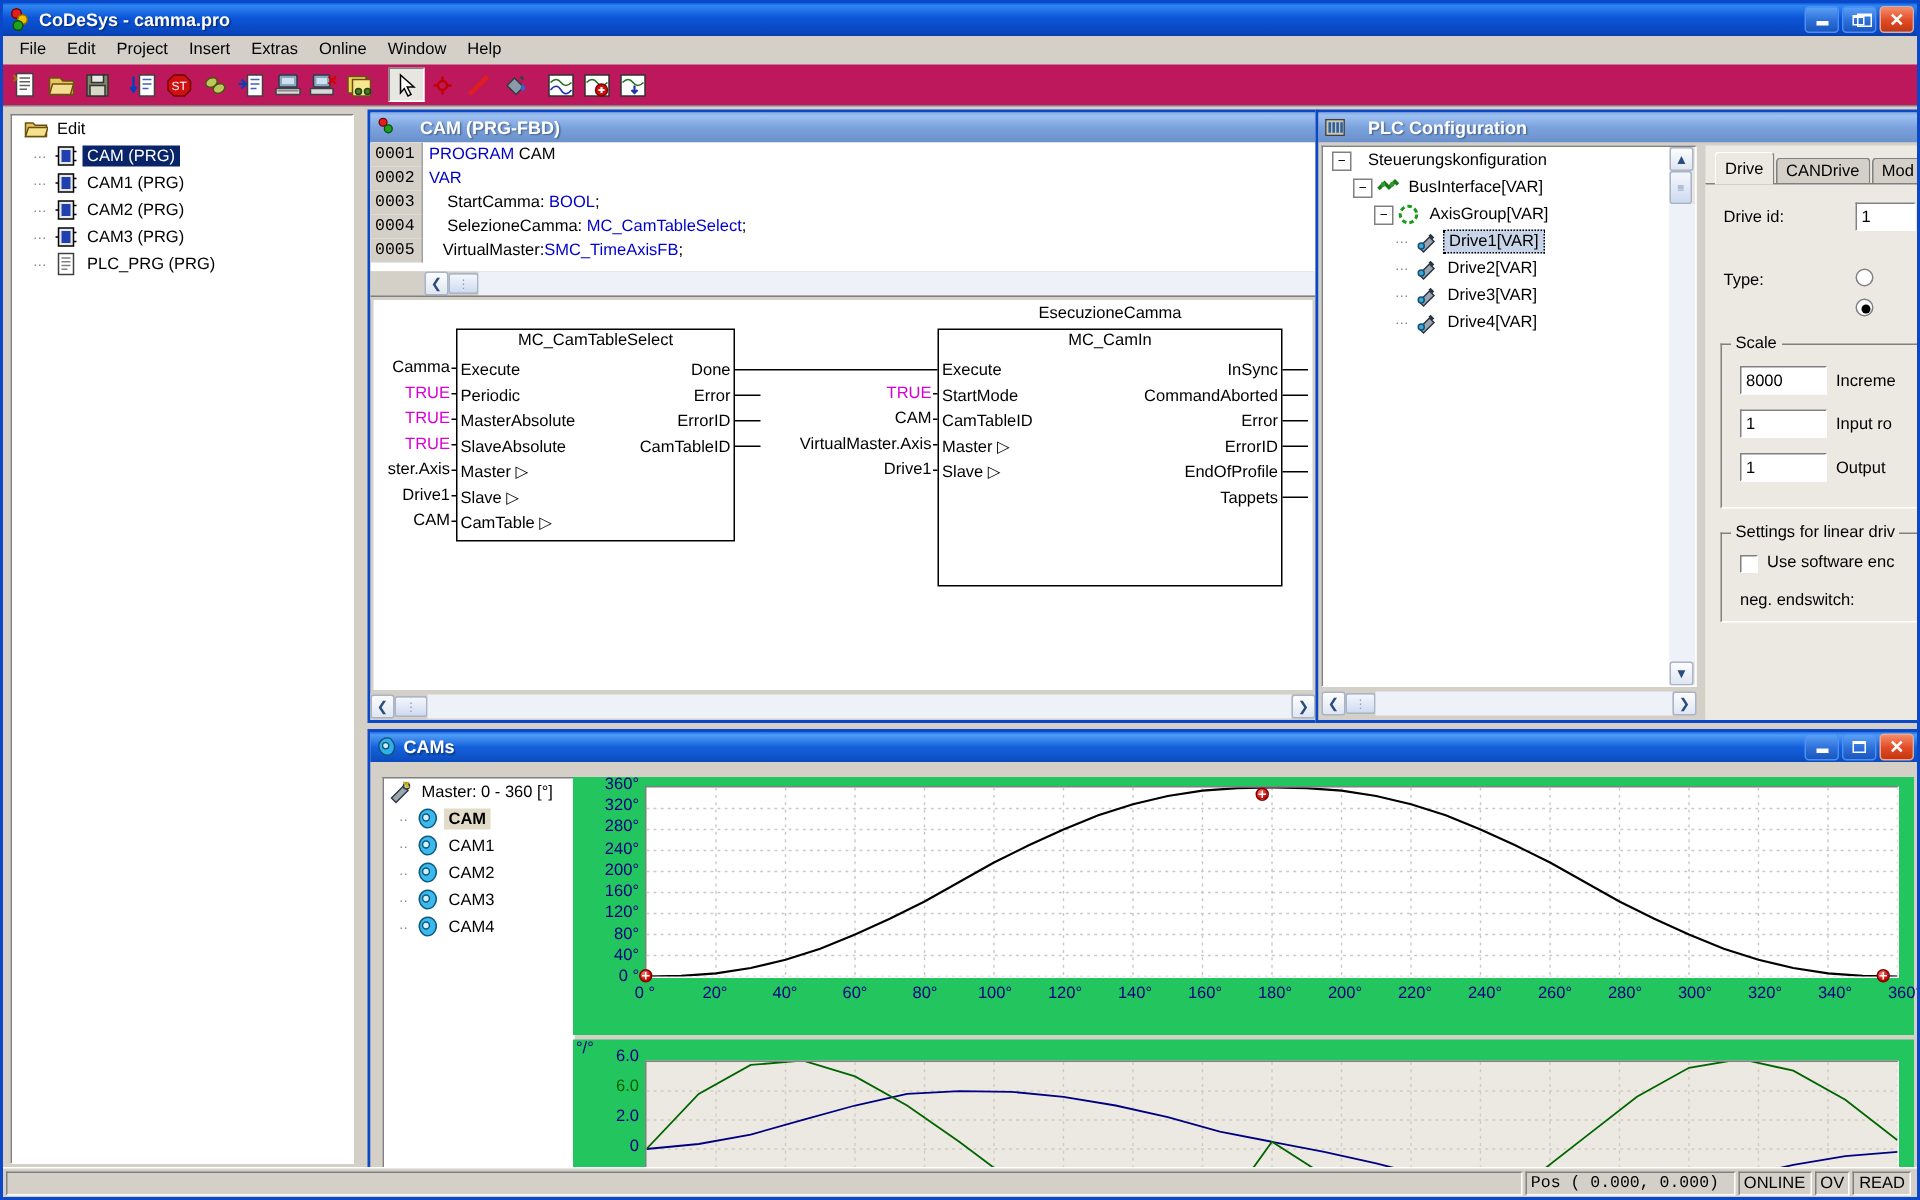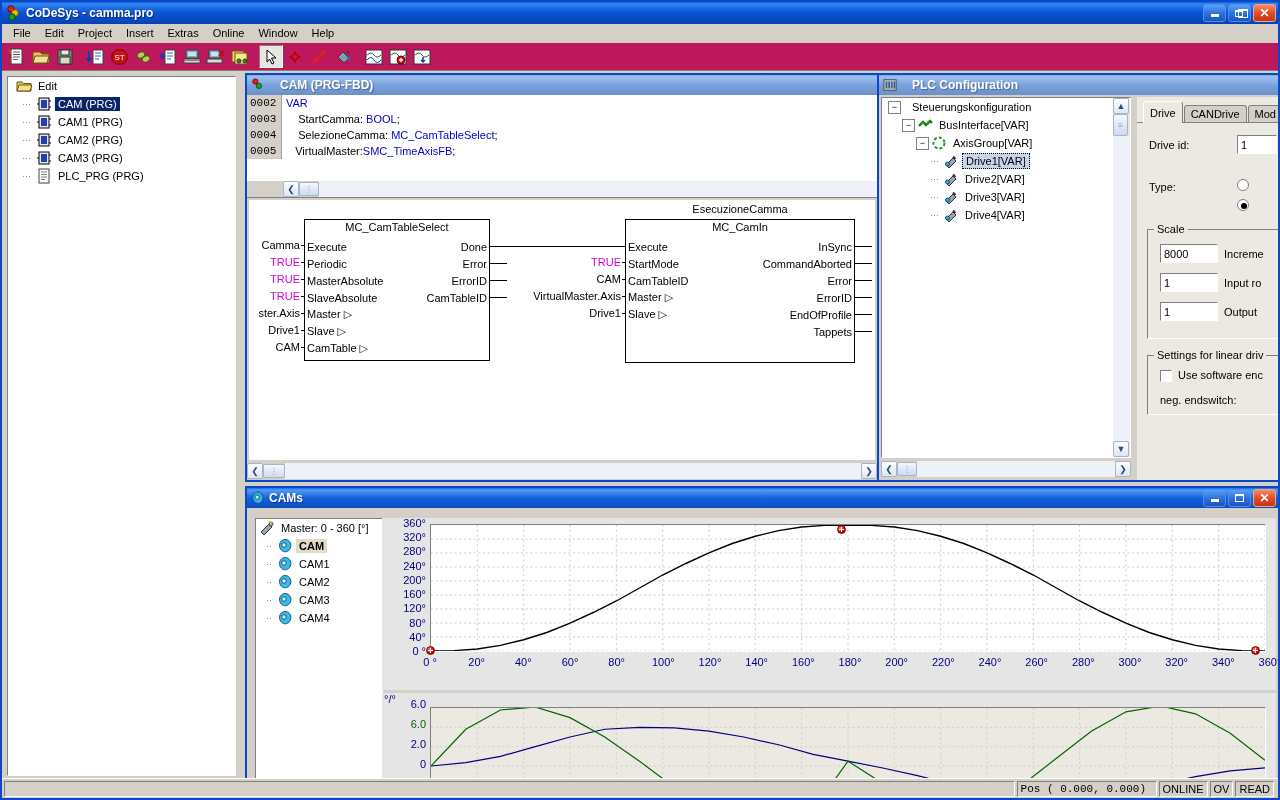--- a/index.html
+++ b/index.html
@@ -107,21 +107,21 @@
   .groupbox { border:1px solid #fff; border-top-color:#808080; border-left-color:#808080;
     position:absolute; }
   .gb-label { position:absolute; top:-7px; left:6px; background:#ece9e2; padding:0 3px; font-size:11px; }
   .txtfield { border:1px solid; border-color:#808080 #fff #fff #808080; background:#fff;
     height:19px; font-size:11px; padding:2px 3px; display:flex; align-items:center; }
   .chk { width:12px; height:12px; border:1px solid; border-color:#808080 #fff #fff #808080;
     background:#fff; display:inline-block; vertical-align:middle; }
   .radio { width:12px; height:12px; border-radius:50%; border:1px solid #808080; background:#fff;
     display:inline-block; }
   
-  .chartwrap { position:absolute; background:#e5e5e5; }
+  .chartwrap { position:absolute; background:#22c55e; }
   .plot { position:absolute; background:#fff; border:1px solid #808080;
     border-right-color:#fff; border-bottom-color:#fff; }
   .plot.vel { background:#ece9e2; }
   .axlabel { position:absolute; font-size:11px; color:#000080; text-align:right; white-space:nowrap;}
   .axlabel.g { color:#006400; }
   .xlabel { position:absolute; font-size:11px; color:#000080; text-align:center; }
   .redmark { position:absolute; width:9px; height:9px; border-radius:50%;
     background:radial-gradient(circle at 35% 30%, #ff7a6a, #c00000 70%); border:1px solid #800000; }
   .redmark:before, .redmark:after { content:""; position:absolute; background:#fff; }
   .redmark:before { left:3px; top:1px; width:1px; height:5px; }
@@ -356,20 +356,24 @@
               <circle cx="5" cy="4" r="3" fill="#e02020" stroke="#700"></circle>
               <circle cx="9" cy="9" r="3" fill="#20a020" stroke="#050"></circle>
             </svg>
         </span>
         <span class="t">CAM (PRG-FBD)</span>
       </div>
       <div class="mdi-body">
 
         <div class="codearea" style="left:0;top:0;right:0;height:86px;">
           <div id="decl-rows">
+              <div class="coderow">
+                <div class="lineno">0001</div>
+                <div class="codetext"><span class="kw">PROGRAM</span><span> CAM</span></div>
+              </div>
               <div class="coderow">
                 <div class="lineno">0002</div>
                 <div class="codetext"><span class="kw">VAR</span></div>
               </div>
               <div class="coderow">
                 <div class="lineno">0003</div>
                 <div class="codetext"><span>    StartCamma: </span><span class="kw">BOOL</span><span>;</span></div>
               </div>
               <div class="coderow">
                 <div class="lineno">0004</div>
@@ -438,21 +442,21 @@
               <div class="wire" style="left: 52px; width: 3px; top: 96px;"></div>
               <div class="fb-pin-left" style="left: 0px; width: 51px; top: 107px;">ster.Axis</div>
               <div class="wire" style="left: 52px; width: 3px; top: 113px;"></div>
               <div class="fb-pin-left" style="left: 0px; width: 51px; top: 124px;">Drive1</div>
               <div class="wire" style="left: 52px; width: 3px; top: 130px;"></div>
               <div class="fb-pin-left" style="left: 0px; width: 51px; top: 141px;">CAM</div>
               <div class="wire" style="left: 52px; width: 3px; top: 147px;"></div>
             </div>
 
           <div class="fb-name" style="left:376px;top:3px;width:230px;">EsecuzioneCamma</div>
-          <div class="fb-block" style="left:376px;top:19px;width:230px;height:144px;">
+          <div class="fb-block" style="left:376px;top:19px;width:230px;height:172px;">
             <div class="fb-type">MC_CamIn</div>
             <div id="fb2-rows" style="position:absolute;top:18px;left:0;right:0;">
                 <div class="fb-row">
                   <span>Execute</span>
                   <span>InSync</span>
                 </div>
                 <div class="fb-row">
                   <span>StartMode</span>
                   <span>CommandAborted</span>
                 </div>

